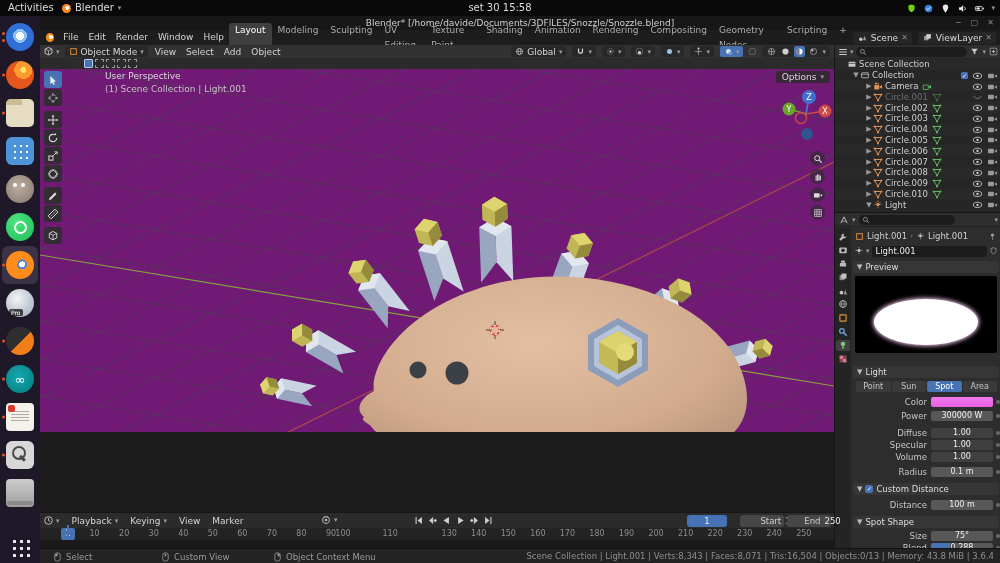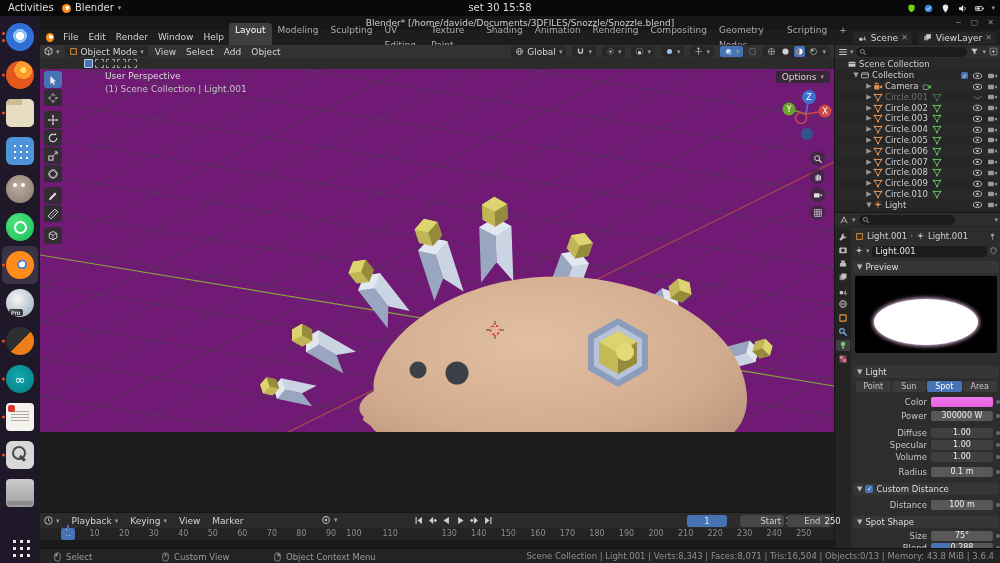--- a/index.html
+++ b/index.html
@@ -1247,21 +1247,21 @@
         <div id="playhead-chip">1</div>
       <div class="tick" style="left: 54.595px;">10</div>
           <div class="tick" style="left: 84.145px;">20</div>
           <div class="tick" style="left: 113.695px;">30</div>
           <div class="tick" style="left: 143.245px;">40</div>
           <div class="tick" style="left: 172.795px;">50</div>
           <div class="tick" style="left: 202.345px;">60</div>
           <div class="tick" style="left: 231.895px;">70</div>
           <div class="tick" style="left: 261.445px;">80</div>
           <div class="tick" style="left: 290.995px;">90</div>
-          <div class="tick" style="left: 314px;">100</div>
+          <div class="tick" style="left: 303px;">100</div>
           <div class="tick" style="left: 350.095px;">110</div>
           <div class="tick" style="left: 379.645px; margin-top: 45px;">120</div>
           <div class="tick" style="left: 409.195px;">130</div>
           <div class="tick" style="left: 438.745px;">140</div>
           <div class="tick" style="left: 468.295px;">150</div>
           <div class="tick" style="left: 497.845px;">160</div>
           <div class="tick" style="left: 527.395px;">170</div>
           <div class="tick" style="left: 556.945px;">180</div>
           <div class="tick" style="left: 586.495px;">190</div>
           <div class="tick" style="left: 616.045px;">200</div>

